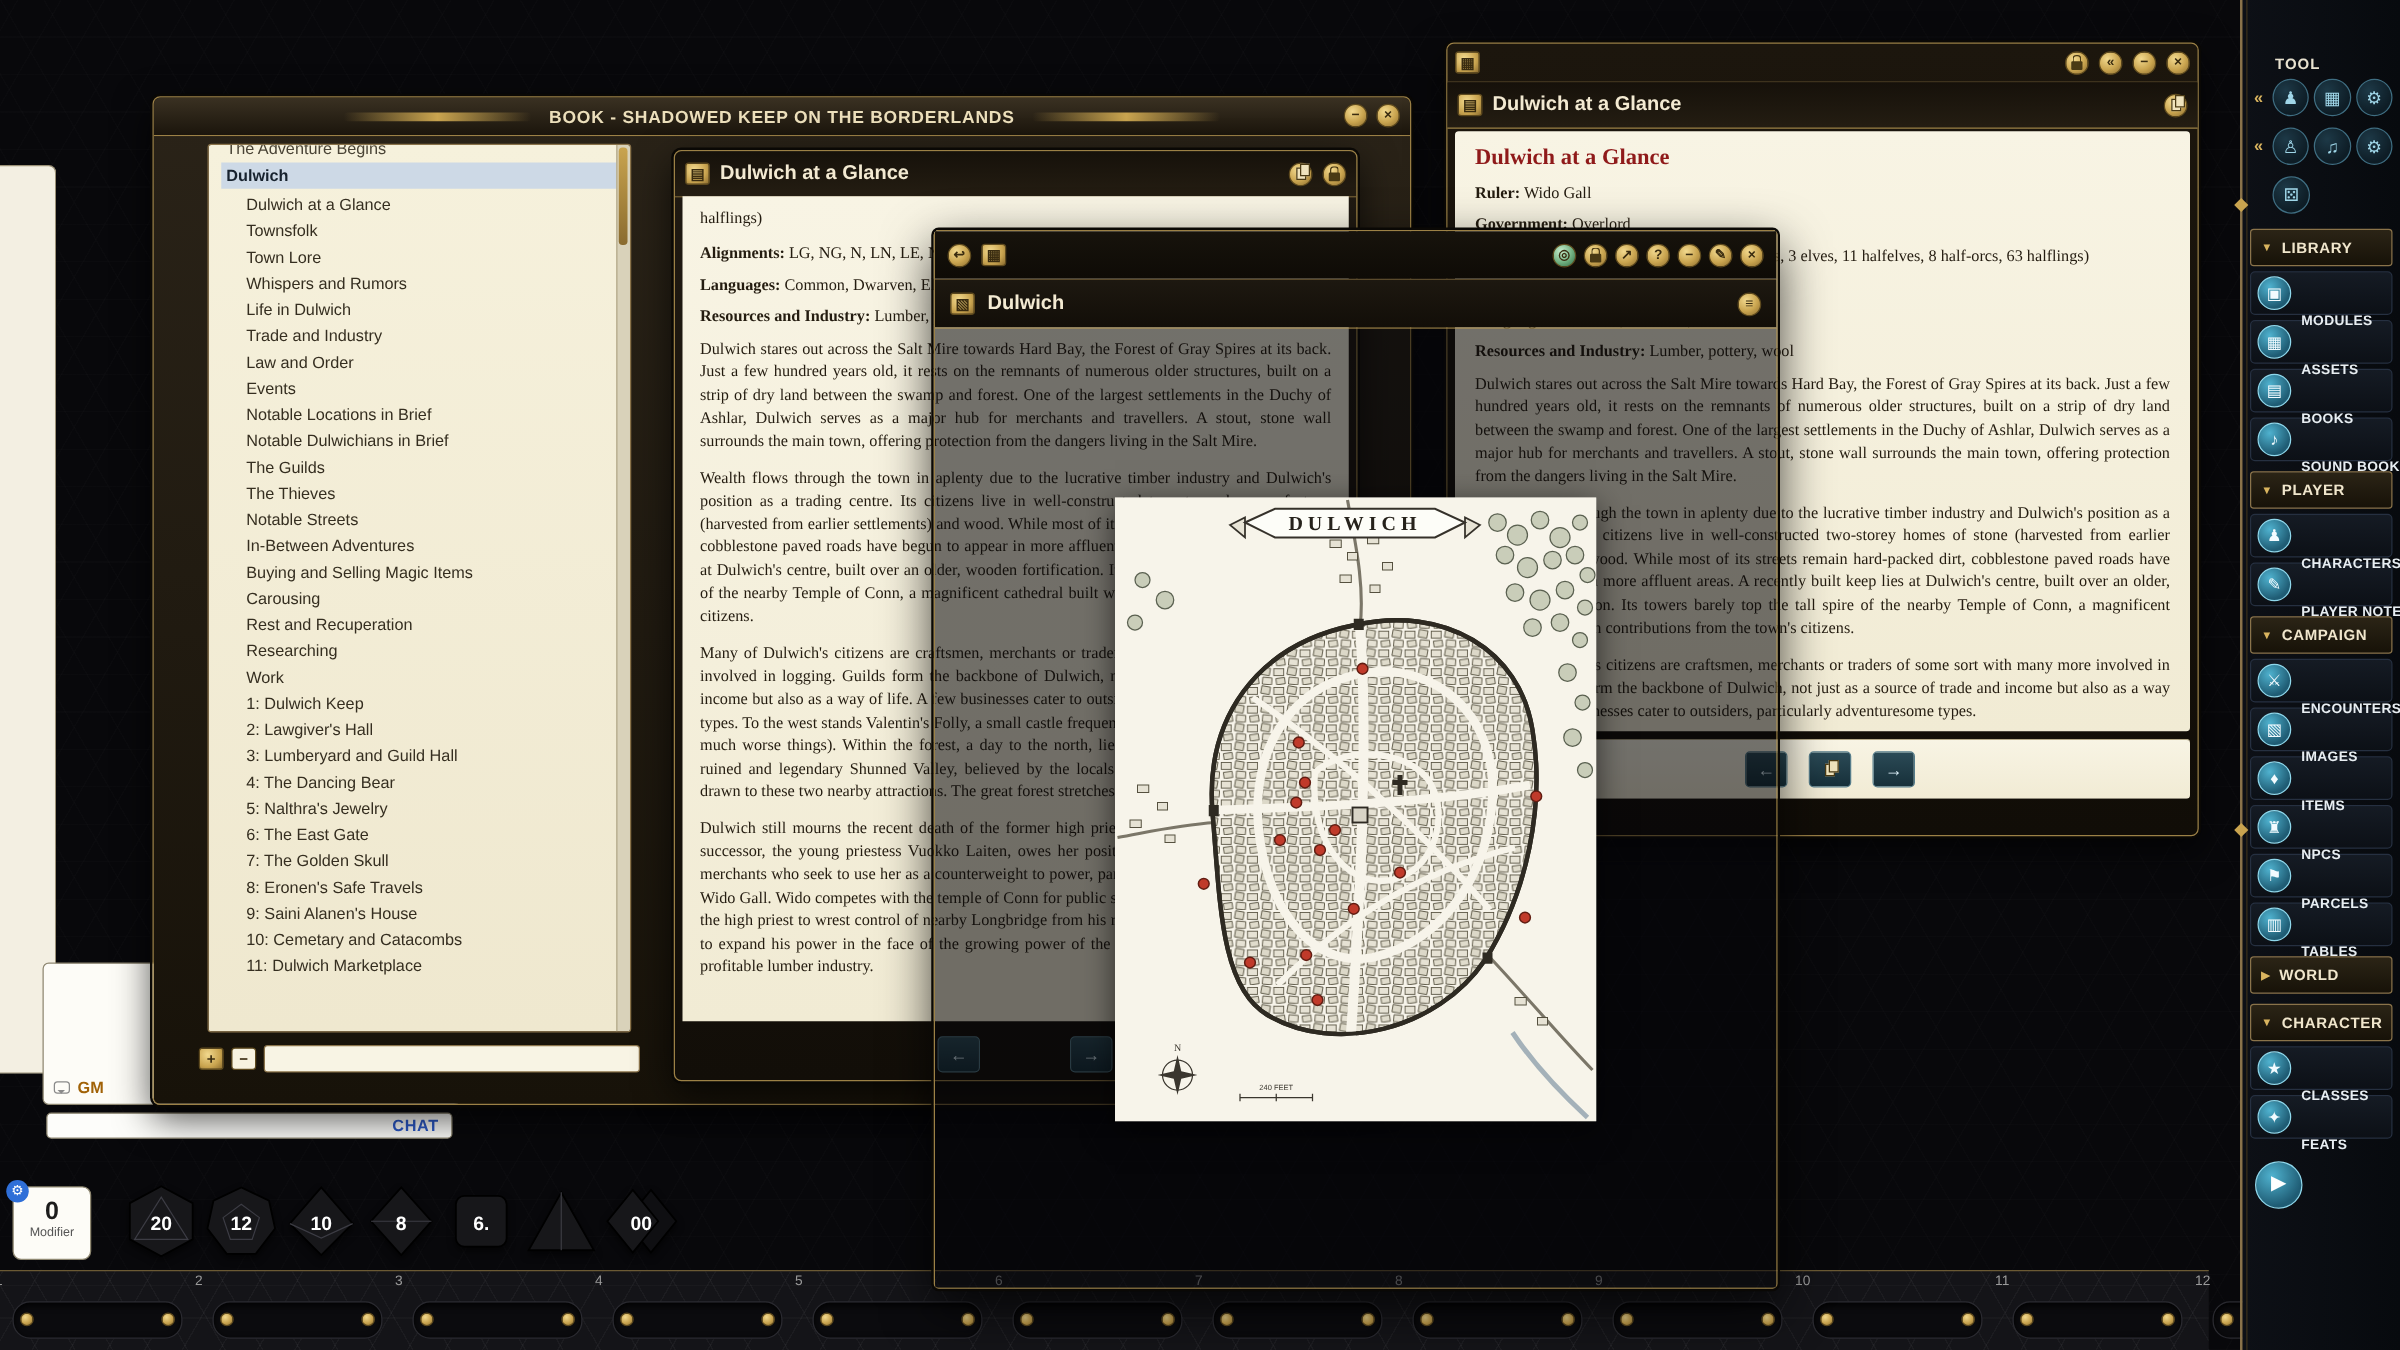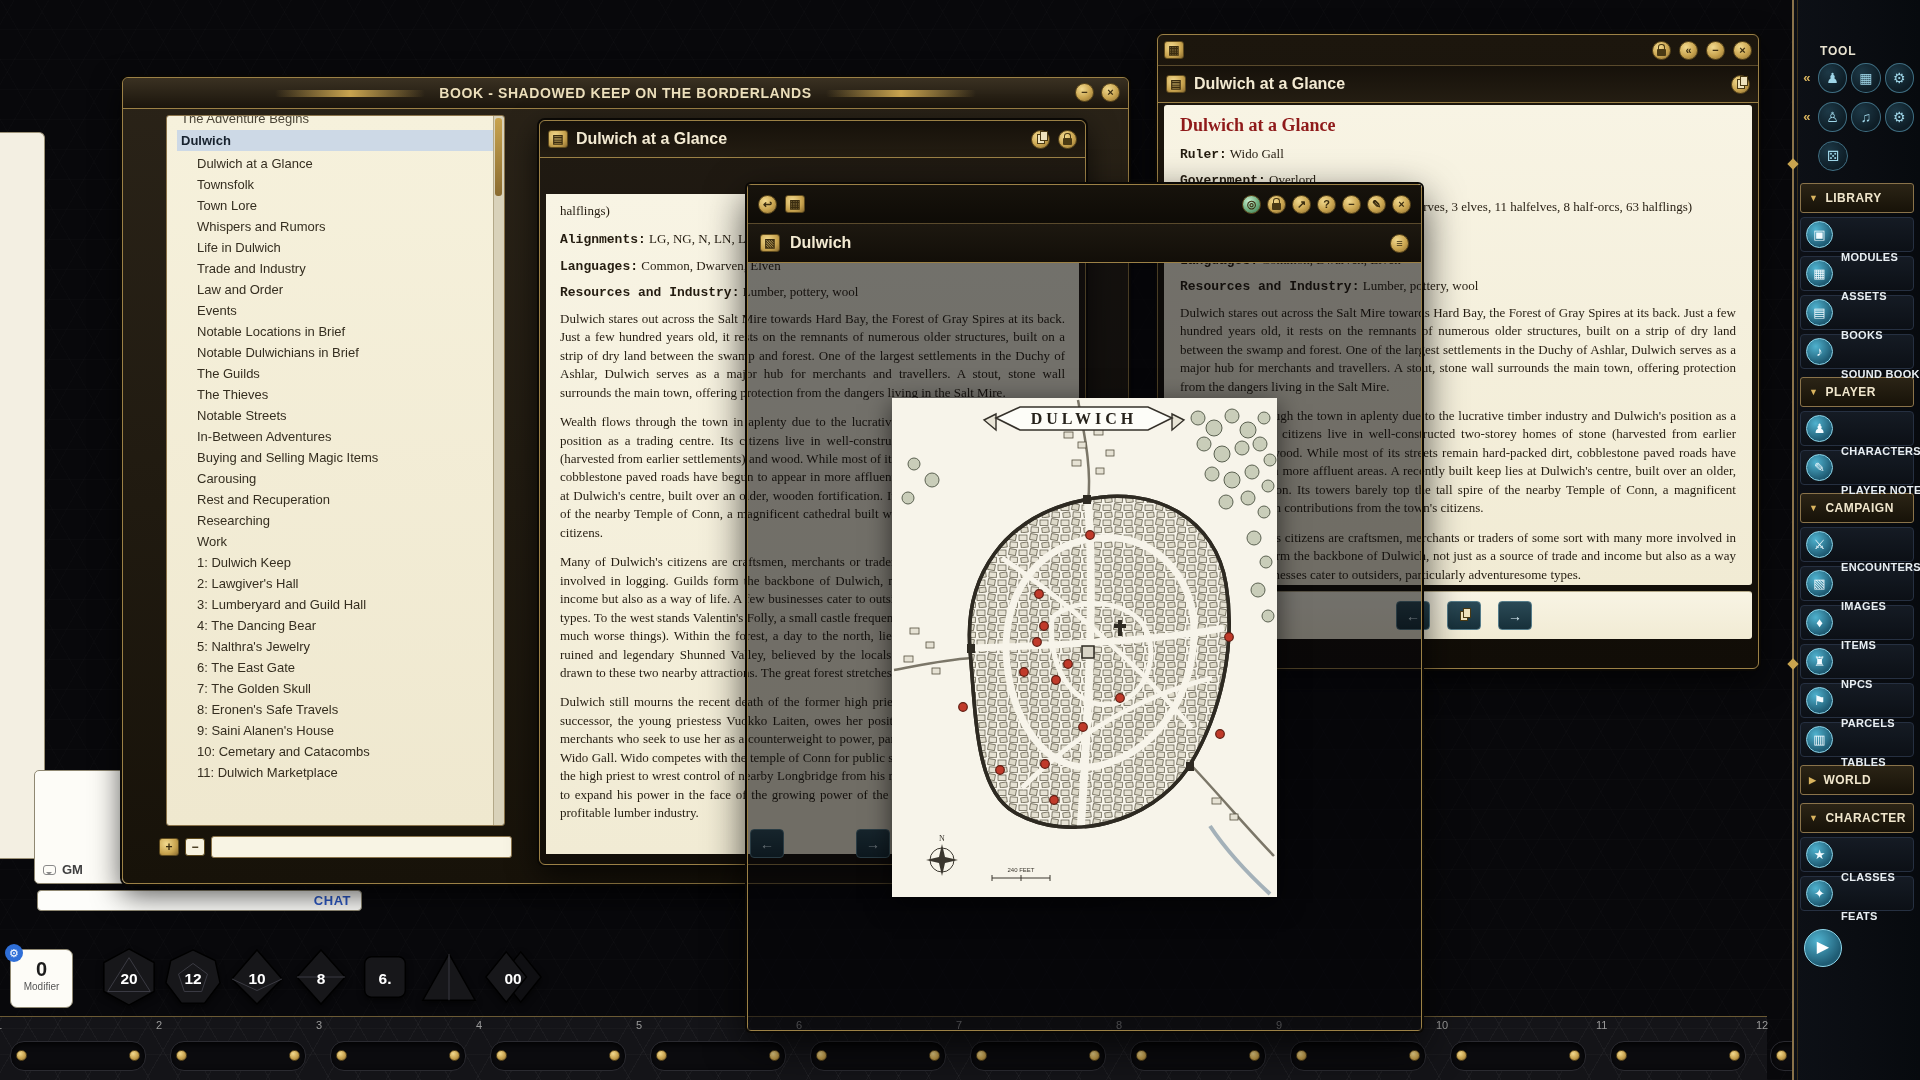--- a/index.html
+++ b/index.html
@@ -22,21 +22,21 @@
   .lock-ic{position:relative;width:9px;height:7px;background:#4a3a14;border-radius:1px;margin-top:4px;}
   .lock-ic::before{content:"";position:absolute;left:1px;top:-5px;width:5px;height:5px;border:1.5px solid #4a3a14;border-bottom:none;border-radius:3px 3px 0 0;}
   .pages-ic{position:relative;width:8px;height:10px;border:1px solid #4a3a14;background:#efe3bd;box-sizing:border-box;}
   .pages-ic::before{content:"";position:absolute;left:2px;top:-4px;width:6px;height:8px;border:1px solid #4a3a14;background:#efe3bd;}
   .navbtn{display:inline-flex;align-items:center;justify-content:center;width:32px;height:27px;border-radius:4px;
     background:linear-gradient(#2b4a56,#17303a);border:1px solid #557c8a;color:#d8ecf4;font:700 14px/1 "Liberation Sans",sans-serif;cursor:pointer;}
   .parch{background:linear-gradient(#f8f4e4,#f1ebd4);}
   
   #left-strip{position:absolute;left:0;top:132px;width:44px;height:725px;background:#f3efe2;border:1px solid #9a9076;border-left:none;border-radius:0 6px 6px 0;z-index:1;}
   #chat-log{position:absolute;left:34px;top:770px;width:332px;height:112px;background:#fdfcf7;border:1px solid #8f8872;border-radius:5px;z-index:2;}
-  .chat-gm-row{position:absolute;left:8px;bottom:6px;display:flex;align-items:center;gap:6px;color:#404040;font:700 13px "Liberation Sans",sans-serif;}
+  .chat-gm-row{position:absolute;left:8px;bottom:6px;display:flex;align-items:center;gap:6px;color:#a16207;font:700 13px "Liberation Sans",sans-serif;}
   .bubble{position:relative;width:13px;height:10px;border:1.5px solid #8a8a8a;border-radius:3px;box-sizing:border-box;}
   .bubble::after{content:"";position:absolute;left:2px;bottom:-4px;border:3px solid transparent;border-top-color:#8a8a8a;}
   #chat-input{position:absolute;left:37px;top:890px;width:325px;height:21px;z-index:2;border:1px solid #8f8872;border-radius:4px;
     background:#fdfdfa;box-sizing:border-box;padding:0 10px;font:700 13px "Liberation Sans",sans-serif;color:#2b59c8;}
   #chat-input::placeholder{color:#2b59c8;text-align:right;font-weight:700;letter-spacing:.5px;}
   
   #book-window{position:absolute;left:122px;top:77px;width:1005px;height:805px;z-index:3;border-radius:6px;
     background:linear-gradient(#2a2318,#171209);border:1px solid #9c8146;box-shadow:0 0 0 2px #0a0805,0 10px 30px rgba(0,0,0,.7);}
   .book-titlebar{position:relative;height:30px;display:flex;align-items:center;justify-content:center;
     background:linear-gradient(#3a3122,#1b150c);border-bottom:1px solid #9c8146;border-radius:6px 6px 0 0;}
@@ -52,25 +52,25 @@
   .toc-thumb{position:absolute;left:1px;top:2px;width:7px;height:78px;border-radius:3px;background:linear-gradient(#c9a44f,#8a6b2f);}
   .book-bottom{position:absolute;left:36px;top:758px;display:flex;align-items:center;gap:6px;}
   .book-input{width:295px;height:18px;border:1px solid #8a734a;border-radius:3px;background:#f8f4e4;}
   
   #reader-window{position:absolute;left:539px;top:120px;width:545px;height:743px;z-index:4;border-radius:6px;
     background:linear-gradient(#201a12,#120e08);border:1px solid #9c8146;box-shadow:0 0 0 2px #0a0805,0 10px 30px rgba(0,0,0,.7);}
   .rw-titlebar{position:relative;height:36px;display:flex;align-items:center;background:linear-gradient(#16110a,#241d12);
     border-bottom:1px solid #9c8146;border-radius:6px 6px 0 0;padding:0 8px;gap:8px;}
   .win-title{color:#f3ead2;font:700 16px/1 "Liberation Sans",sans-serif;flex:1;}
   .rw-content{position:absolute;left:6px;right:6px;top:36px;height:660px;overflow:hidden;padding:8px 14px;box-sizing:border-box;
-    font-family:"Liberation Serif",serif;font-size:13px;line-height:1.42;color:#241c10;margin-top:37px;}
+    font-family:"Liberation Serif",serif;font-size:13px;line-height:1.42;color:#241c10;}
   .rw-bottom{position:absolute;left:0;bottom:6px;width:100%;display:flex;gap:72px;padding-left:210px;box-sizing:border-box;}
   .frag{margin-bottom:10px;}
   .pline{margin:0 0 7px 0;}
-  .plabel{font-weight:700;font-family:Liberation Mono, monospace;}
+  .plabel{font-weight:700;}
   .para{margin:0 0 11px 0;text-align:justify;}
   
   #record-window{position:absolute;left:1157px;top:34px;width:600px;height:633px;z-index:4;border-radius:6px;
     background:linear-gradient(#1c160d,#110d07);border:1px solid #9c8146;box-shadow:0 0 0 2px #0a0805,0 10px 30px rgba(0,0,0,.7);}
   .rec-chrome{height:30px;display:flex;align-items:center;padding:0 6px;gap:8px;border-bottom:1px solid #5a4a2c;border-radius:6px 6px 0 0;}
   .rec-chrome .spacer{flex:1;}
   .rec-titlebar{height:36px;display:flex;align-items:center;gap:8px;padding:0 8px;background:linear-gradient(#16110a,#241d12);border-bottom:1px solid #9c8146;}
   .rec-content{position:absolute;left:6px;right:6px;top:70px;height:480px;overflow:hidden;padding:10px 16px;box-sizing:border-box;
     font-family:"Liberation Serif",serif;font-size:13px;line-height:1.42;color:#241c10;border-radius:3px;}
   .rec-heading{margin:0 0 9px 0;color:#8f1a1a;font:700 18px "Liberation Serif",serif;}

